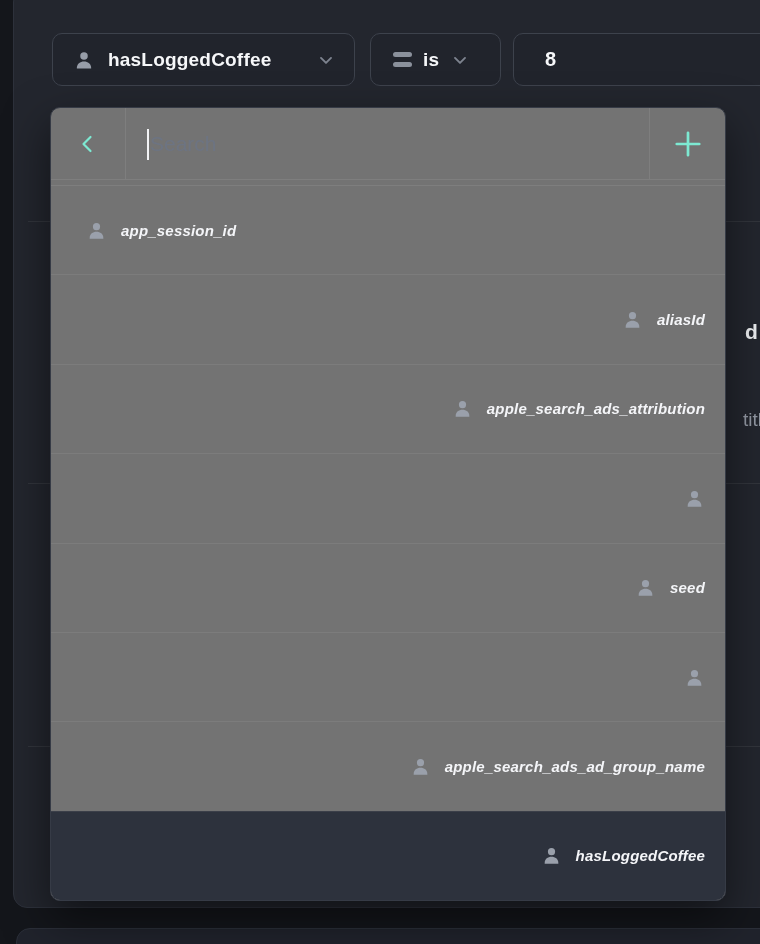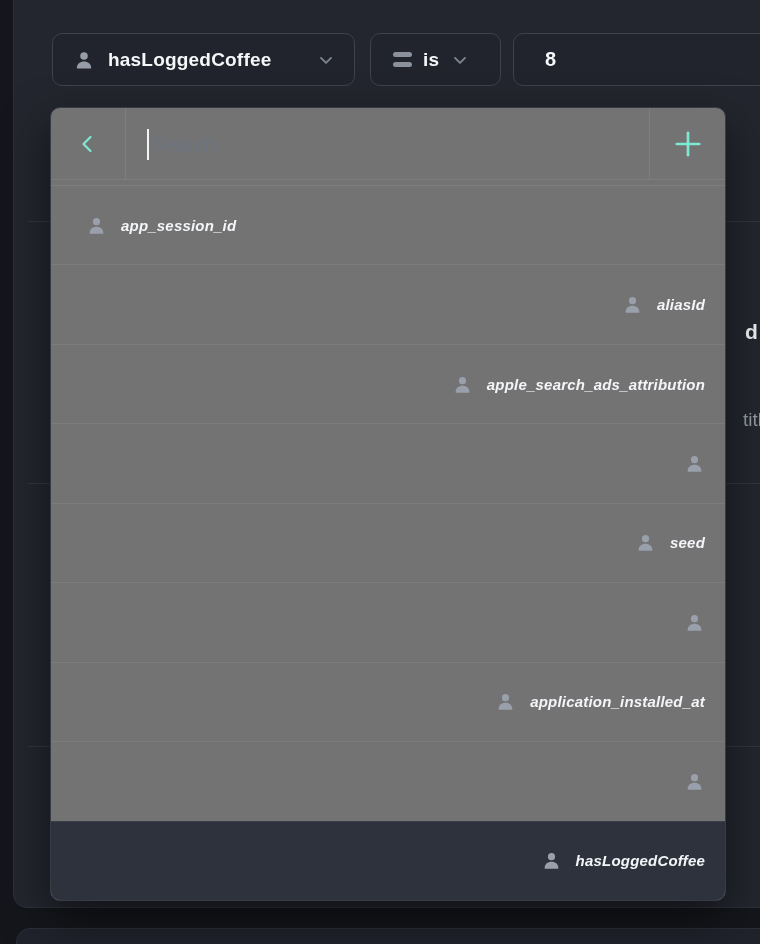--- a/index.html
+++ b/index.html
@@ -235,29 +235,21 @@
           </svg>
         </span>
     </div>
     <div class="dd-row">
       <span class="icon">
           <svg width="21" height="21" viewBox="0 0 24 24">
             <circle cx="12" cy="7.6" r="4.1" fill="#9aa0ab"></circle>
             <path d="M4.2 20.5c0-4.5 3.6-7 7.8-7s7.8 2.5 7.8 7v.8H4.2z" fill="#9aa0ab"></path>
           </svg>
         </span>
-      <span class="dd-row-label">application_installed_at</span>
-    </div>
-    <div class="dd-row">
-      <span class="icon">
-          <svg width="21" height="21" viewBox="0 0 24 24">
-            <circle cx="12" cy="7.6" r="4.1" fill="#9aa0ab"></circle>
-            <path d="M4.2 20.5c0-4.5 3.6-7 7.8-7s7.8 2.5 7.8 7v.8H4.2z" fill="#9aa0ab"></path>
-          </svg>
-        </span>
+      <span class="dd-row-label">apple_search_ads_ad_group_name</span>
     </div>
     <div class="dd-row highlight">
       <span class="icon">
           <svg width="21" height="21" viewBox="0 0 24 24">
             <circle cx="12" cy="7.6" r="4.1" fill="#9aa0ab"></circle>
             <path d="M4.2 20.5c0-4.5 3.6-7 7.8-7s7.8 2.5 7.8 7v.8H4.2z" fill="#9aa0ab"></path>
           </svg>
         </span>
       <span class="dd-row-label">hasLoggedCoffee</span>
     </div>

